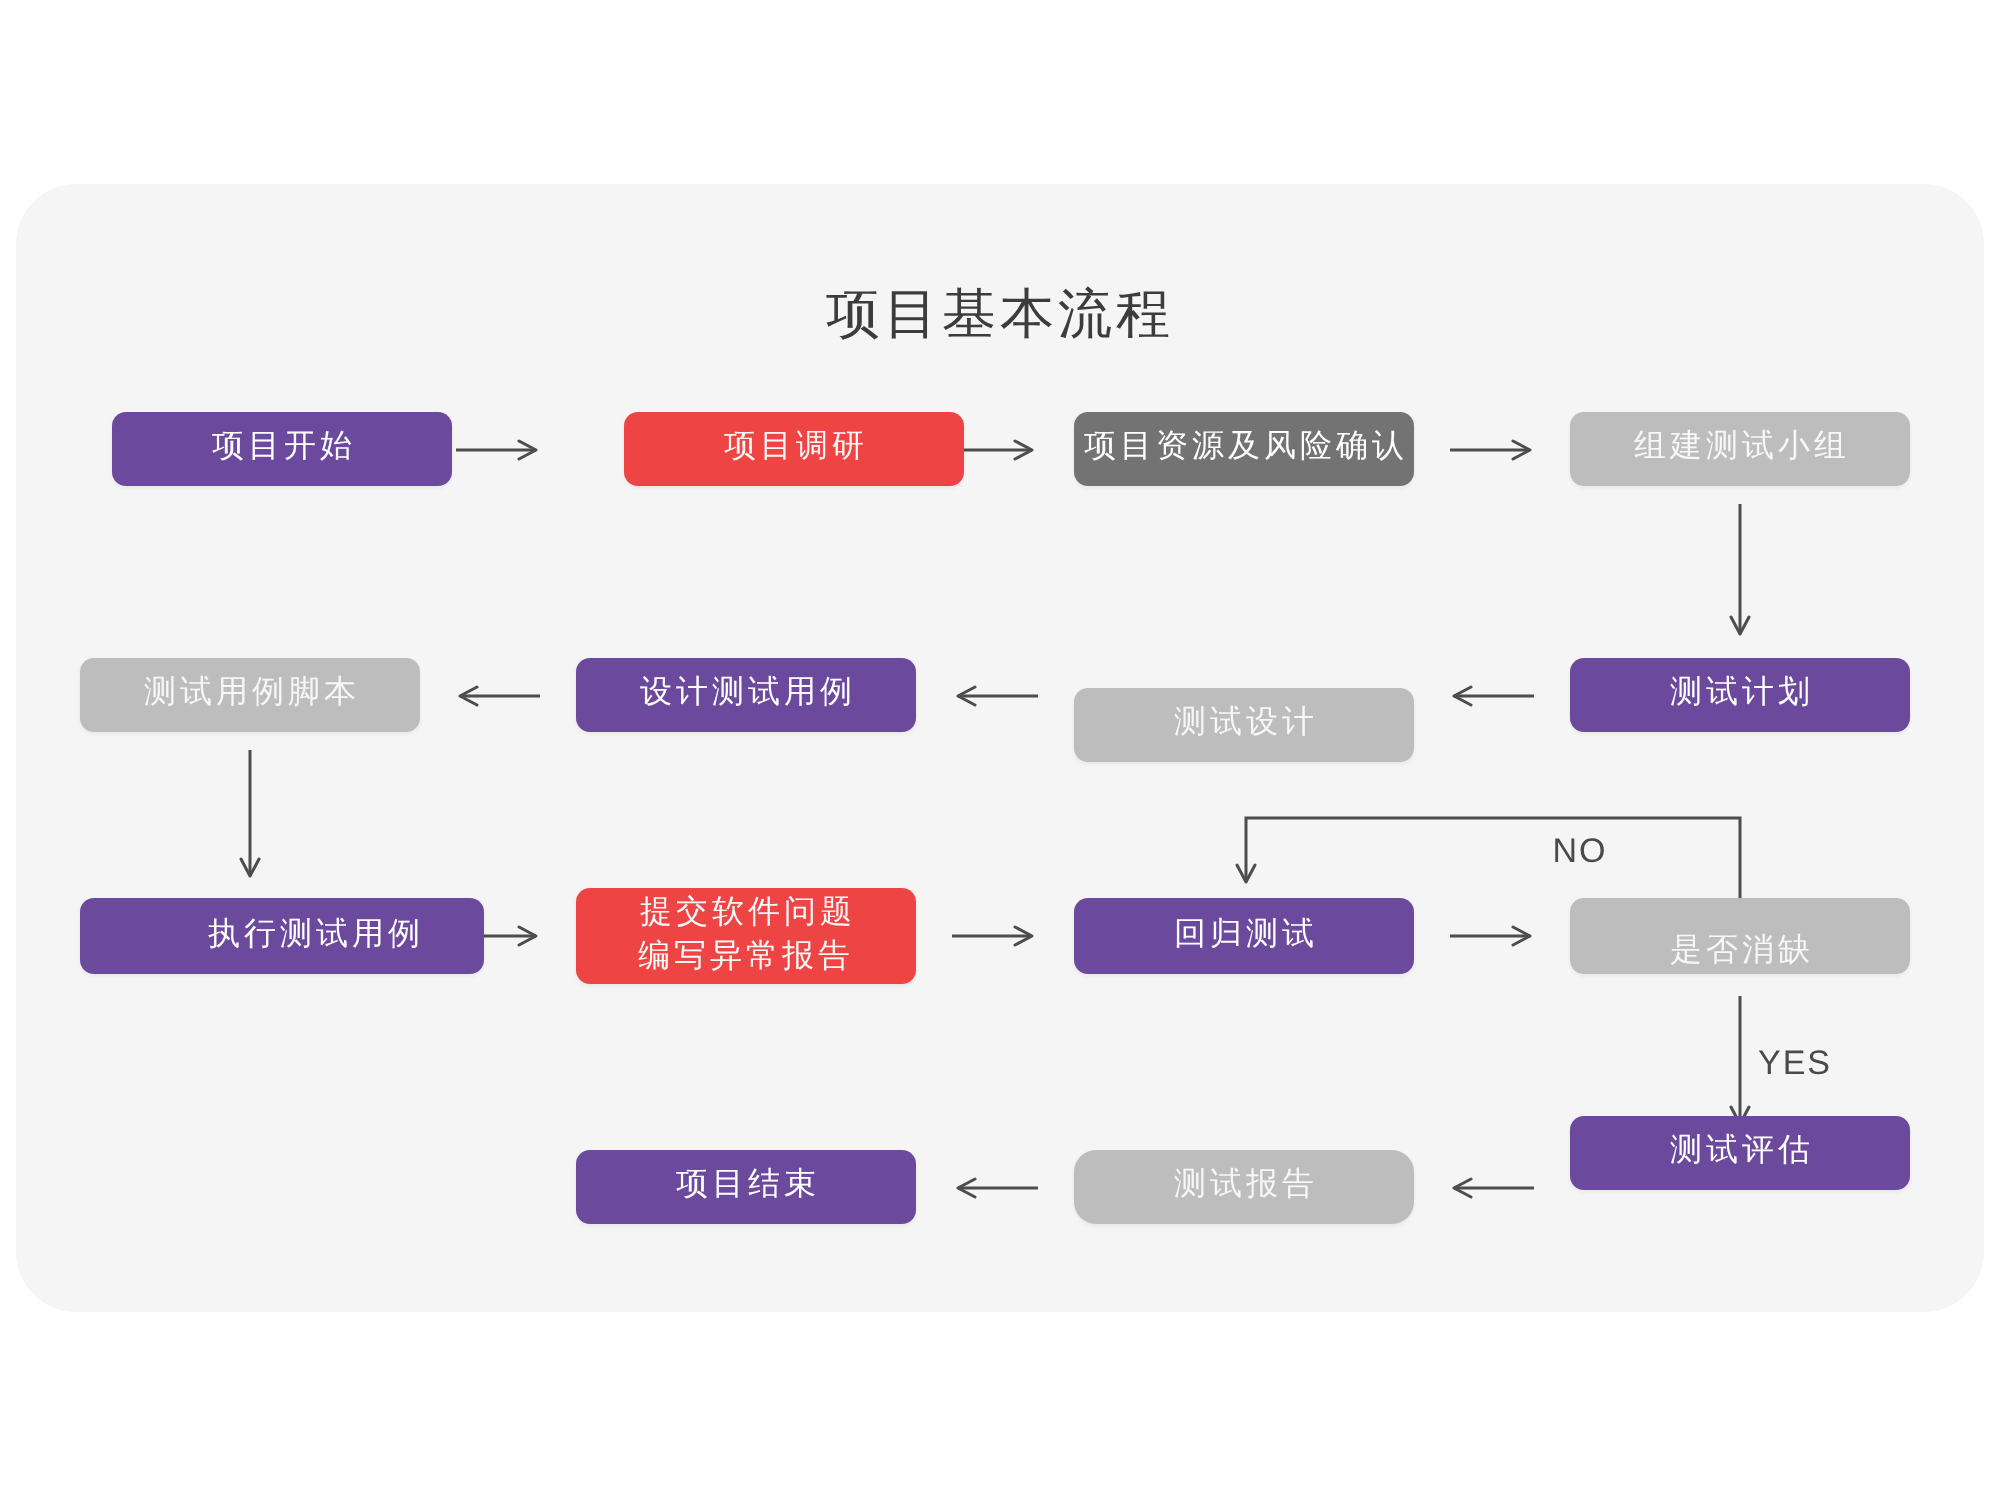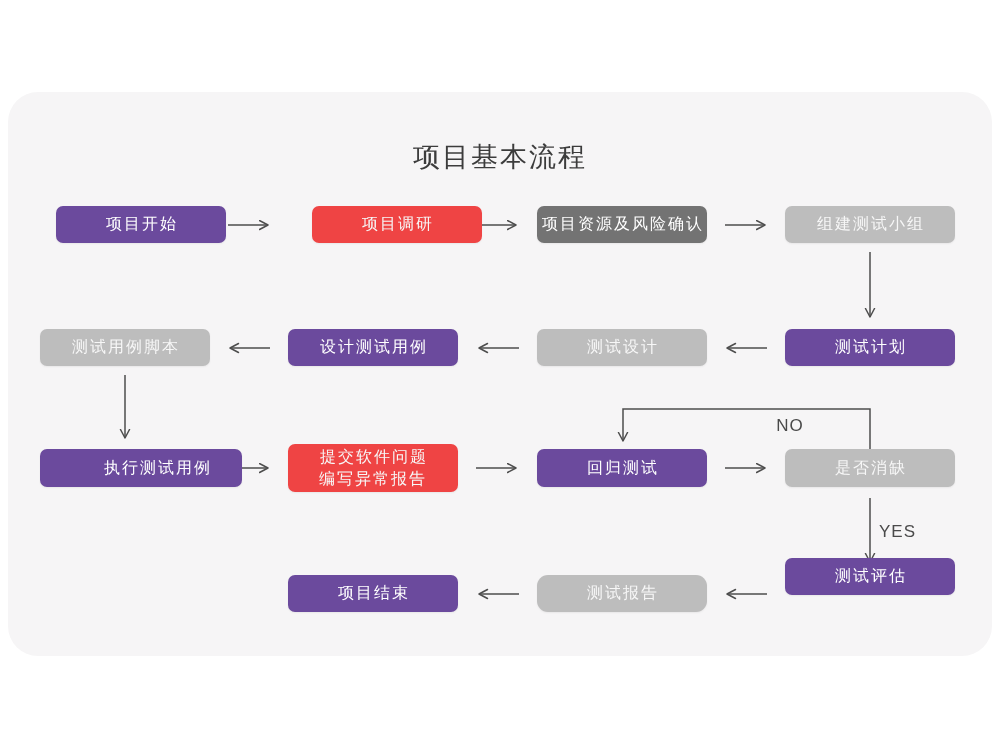--- a/index.html
+++ b/index.html
@@ -100,27 +100,27 @@
         <path d="M767,594 L727,594" fill="none" stroke="#4d4d4d" stroke-width="1.5" marker-end="url(#arrowhead)"></path>
       </g>
   </svg>
   <div id="node-layer">
       <div class="flow-node purple" style="left: 40px; top: 206px; width: 170px; height: 37px; background: rgb(107, 74, 157); margin-left: 16px;"><span>项目开始</span></div>
       <div class="flow-node gray" style="left: 288px; top: 206px; width: 170px; height: 37px; background: #ef4444; margin-left: 24px;"><span>项目调研</span></div>
       <div class="flow-node purple" style="left: 537px; top: 206px; width: 170px; height: 37px; background: #737373;"><span>项目资源及风险确认</span></div>
       <div class="flow-node gray" style="left: 785px; top: 206px; width: 170px; height: 37px; background: rgb(189, 189, 189);"><span>组建测试小组</span></div>
       <div class="flow-node gray" style="left: 40px; top: 329px; width: 170px; height: 37px; background: rgb(189, 189, 189);"><span>测试用例脚本</span></div>
       <div class="flow-node purple" style="left: 288px; top: 329px; width: 170px; height: 37px; background: rgb(107, 74, 157);"><span>设计测试用例</span></div>
-      <div class="flow-node gray" style="left: 537px; top: 329px; width: 170px; height: 37px; background: rgb(189, 189, 189); justify-content: center;"><span>测试设计</span></div>
+      <div class="flow-node gray" style="left: 537px; top: 344px; width: 170px; height: 37px; background: rgb(189, 189, 189); justify-content: center;"><span>测试设计</span></div>
       <div class="flow-node purple" style="left: 785px; top: 329px; width: 170px; height: 37px; background: rgb(107, 74, 157);"><span>测试计划</span></div>
       <div class="flow-node purple" style="left: 40px; top: 449px; width: 170px; height: 38px; background: rgb(107, 74, 157); padding-left: 32px;"><span>执行测试用例</span></div>
       <div class="flow-node gray" style="left: 288px; top: 444px; width: 170px; height: 48px; background: #ef4444;"><span>提交软件问题
 编写异常报告</span></div>
       <div class="flow-node purple" style="left: 537px; top: 449px; width: 170px; height: 38px; background: rgb(107, 74, 157);"><span>回归测试</span></div>
-      <div class="flow-node gray" style="left: 785px; top: 449px; width: 170px; height: 38px; background: rgb(189, 189, 189);"><span>是否消缺</span></div>
+      <div class="flow-node gray" style="left: 785px; top: 449px; width: 170px; height: 38px; background: rgb(189, 189, 189); align-items: flex-end;"><span>是否消缺</span></div>
       <div class="flow-node purple" style="left: 288px; top: 575px; width: 170px; height: 37px; background: rgb(107, 74, 157);"><span>项目结束</span></div>
       <div class="flow-node gray" style="left: 537px; top: 575px; width: 170px; height: 37px; background: rgb(189, 189, 189); border-radius: 11px;"><span>测试报告</span></div>
       <div class="flow-node purple" style="left: 785px; top: 558px; width: 170px; height: 37px; background: rgb(107, 74, 157);"><span>测试评估</span></div>
     </div>
   <div id="label-layer">
       <div class="edge-label center" style="left: 744px; top: 426px; color: rgb(74, 74, 74);">NO</div>
       <div class="edge-label left" style="left: 879px; top: 532px; color: rgb(74, 74, 74);">YES</div>
     </div>
 </div>
 

